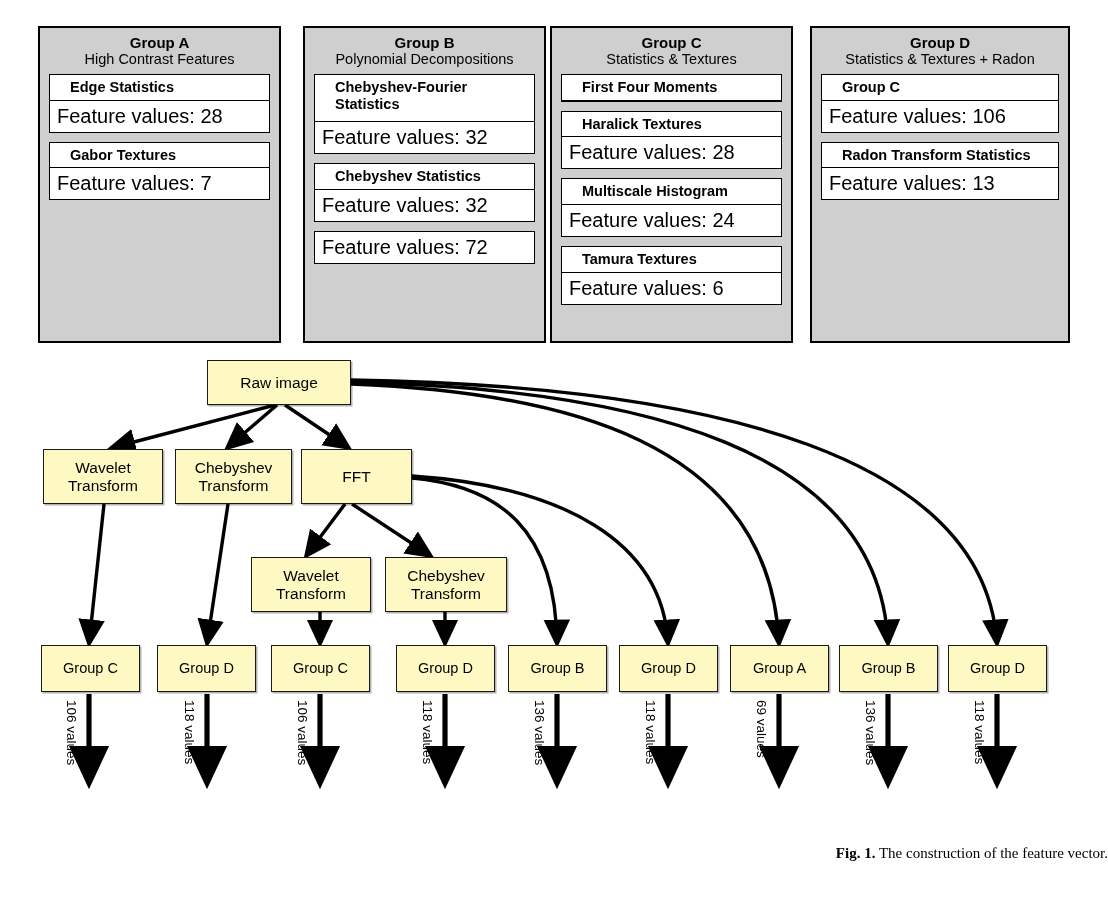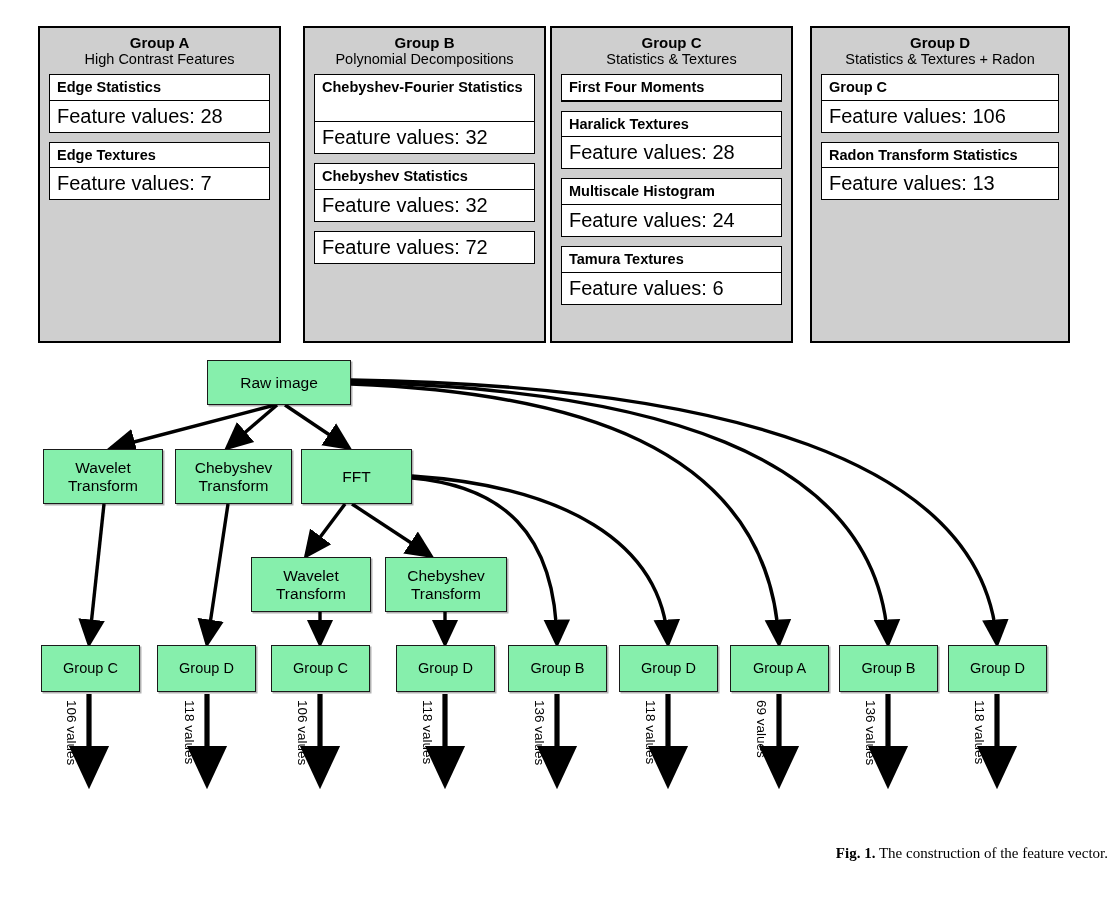--- a/index.html
+++ b/index.html
@@ -9,26 +9,26 @@
   #stage{position:absolute;left:0;top:0;width:1108px;height:656px;}
 
   
   .panel{position:absolute;background:#cfcfcf;border:2px solid #000;box-sizing:border-box;}
   .panel-head{text-align:center;padding-top:6px;line-height:1.15;}
   .panel-head .g-title{font-weight:bold;font-size:15px;display:block;}
   .panel-head .g-sub{font-size:14.5px;display:block;}
   .panel-body{padding:6px 9px 0 9px;}
 
   .feat{border:1.5px solid #000;background:#ffffff;margin-bottom:9px;box-sizing:border-box;}
-  .feat-name{font-weight:bold;font-size:14.5px;padding:4px 7px 4px 7px;
+  .feat-name{font-weight:bold;font-size:14.5px;padding:4px 7px 4px 20px;
              border-bottom:1.5px solid #000;line-height:1.15;}
   .feat-val{font-size:20px;padding:4px 7px 4px 7px;line-height:1.15;}
 
   
-  .node{position:absolute;background:#86efac;border:1.6px solid #1a1a1a;
+  .node{position:absolute;background:#fef9c3;border:1.6px solid #1a1a1a;
         box-sizing:border-box;display:flex;align-items:center;justify-content:center;
         text-align:center;font-size:15.5px;line-height:1.12;
         box-shadow:1.5px 1.5px 0 rgba(0,0,0,.30);}
   .node.small{font-size:14.5px;}
 
   .fvbar{position:absolute;background:#e6e6e6;border:1.6px solid #1a1a1a;
          box-sizing:border-box;display:flex;align-items:center;justify-content:center;
          font-size:15px;box-shadow:1.5px 1.5px 0 rgba(0,0,0,.30);}
 
   .vlabel{position:absolute;font-size:13.5px;white-space:nowrap;
@@ -51,21 +51,21 @@
     <div class="panel-head">
       <span class="g-title">Group A</span>
       <span class="g-sub">High Contrast Features</span>
     </div>
     <div class="panel-body">
       <div class="feat">
         <div class="feat-name">Edge Statistics</div>
         <div class="feat-val">Feature values: 28</div>
       </div>
       <div class="feat">
-        <div class="feat-name">Edge Textures</div>
+        <div class="feat-name">Gabor Textures</div>
         <div class="feat-val">Feature values: 7</div>
       </div>
     </div>
   </div>
 
   <div class="panel" style="left:303px;top:26px;width:243px;height:317px;">
     <div class="panel-head">
       <span class="g-title">Group B</span>
       <span class="g-sub">Polynomial Decompositions</span>
     </div>

